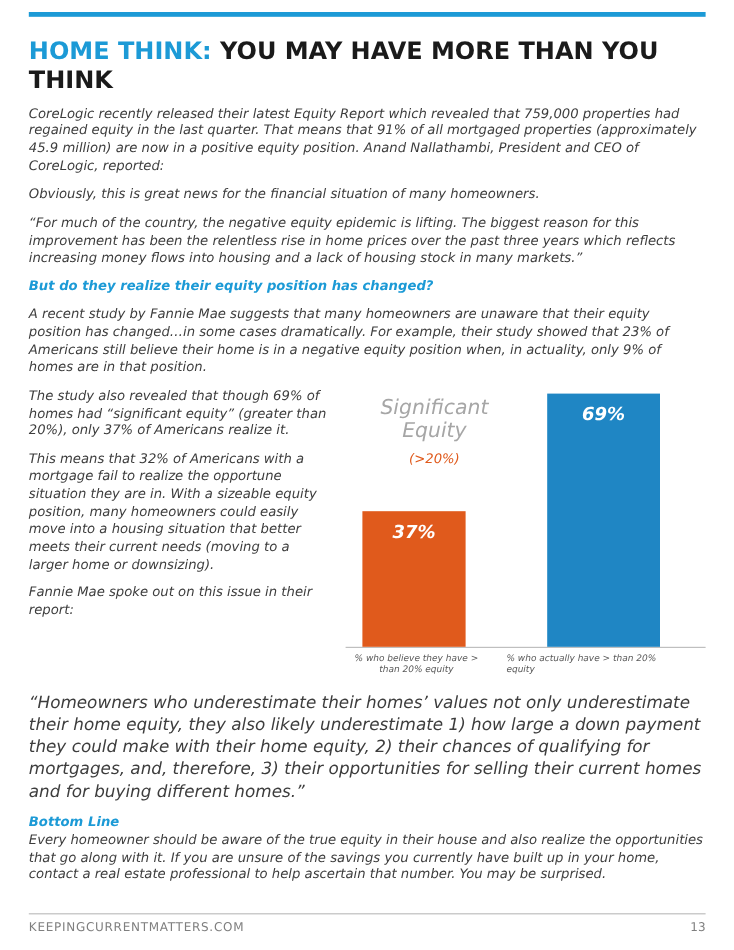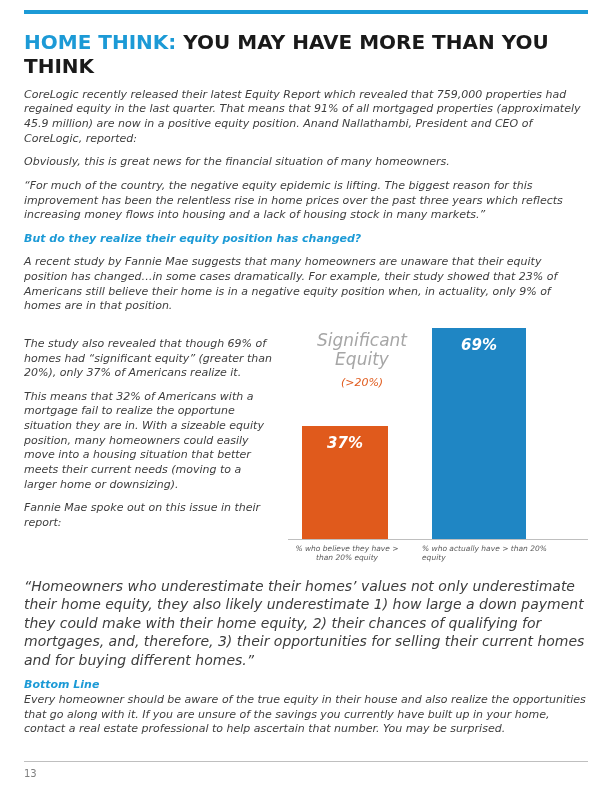--- a/index.html
+++ b/index.html
@@ -36,36 +36,36 @@
     color: #3d3d3d;
     margin: 9px 0;
   }
   .subhead {
     color: #1C9AD6;
     font-weight: bold;
     margin-bottom: 6px;
   }
   .two-col { display: flex; gap: 14px; margin-top: 2px; }
   .left-col { width: 250px; flex: 0 0 250px; }
-  .left-col p:first-child { margin-top: 14px; }
+  .left-col p:first-child { margin-top: 0; }
   .chart { width: 300px; flex: 0 0 300px; position: relative; padding-top: 2px; }
   .plot { position: relative; height: 214px; }
   .chart-title {
     position: absolute; left: 0; top: 6px; width: 148px;
     text-align: center; color: #A6A6A6;
     font-size: 17px; line-height: 1.15; font-style: italic;
   }
   .chart-subtitle { color: #E05A1C; font-size: 11px; margin-top: 7px; }
   .bar { position: absolute; bottom: 0; text-align: center; }
   .bar-label {
     display: block; color: #ffffff; font-weight: bold;
     font-size: 15px; font-style: italic; padding-top: 8px;
   }
   .bar0 { left: 14px; width: 86px; }
-  .bar1 { left: 144px; width: 94px; }
+  .bar1 { left: 168px; width: 94px; }
   .baseline { border-top: 1px solid #BFBFBF; }
   .axis-labels {
     position: relative; height: 28px;
     font-size: 7.5px; color: #595959; font-style: italic;
   }
   .axis-label0 { position: absolute; left: 0; top: 4px; width: 118px; text-align: center; }
   .axis-label1 { position: absolute; left: 134px; top: 4px; width: 132px; }
   .quote-small { font-size: 14px; line-height: 1.32; }
   .footer {
     position: absolute; left: 24px; right: 24px; bottom: 13px;
@@ -124,16 +124,17 @@
       </div>
     </div>
   </div>
 
   <p class="quote-small">“Homeowners who underestimate their homes’ values not only underestimate their home equity, they also likely underestimate 1) how large a down payment they could make with their home equity, 2) their chances of qualifying for mortgages, and, therefore, 3) their opportunities for selling their current homes and for buying different homes.”</p>
 
   <p class="subhead" style="margin-bottom:0;">Bottom Line</p>
   <p style="margin-top:0;">Every homeowner should be aware of the true equity in their house and also realize the opportunities that go along with it. If you are unsure of the savings you currently have built up in your home, contact a real estate professional to help ascertain that number. You may be surprised.</p>
 
   <div class="footer">
+    <span class="site">KEEPINGCURRENTMATTERS.COM</span>
     <span>13</span>
   </div>
 
 </div>
 
 </body></html>

